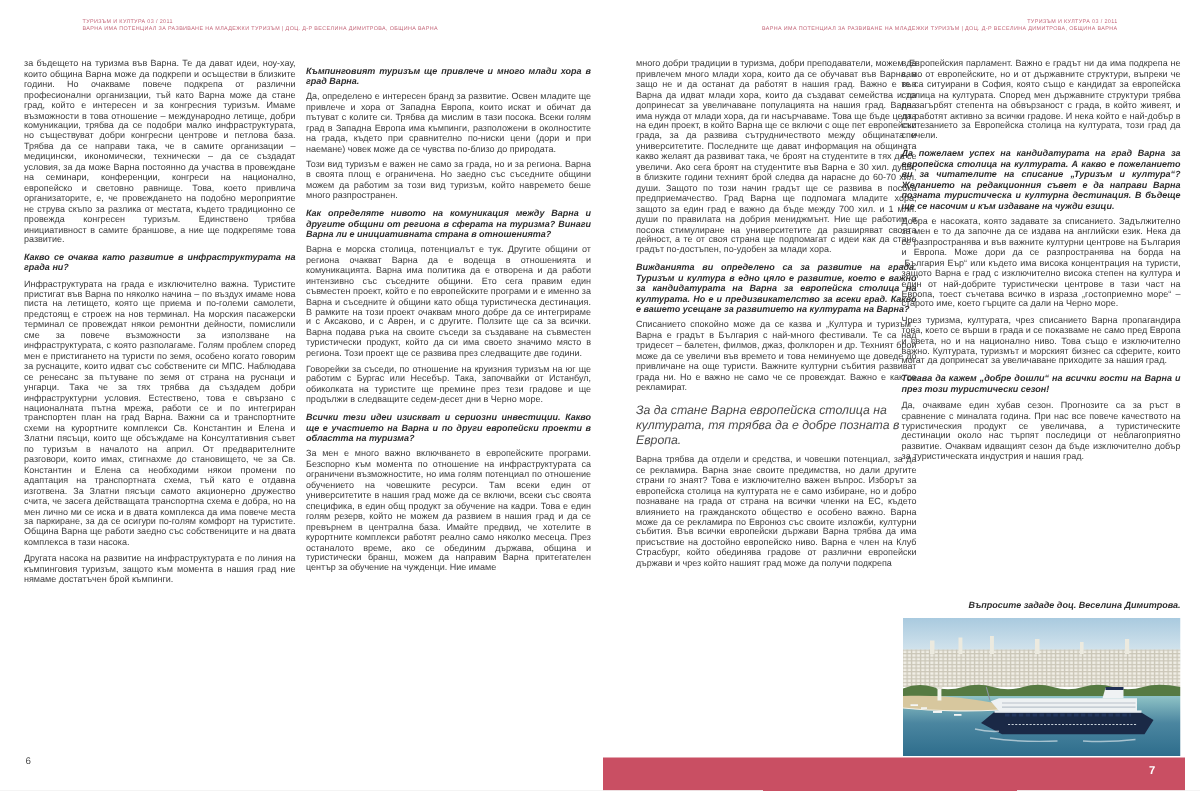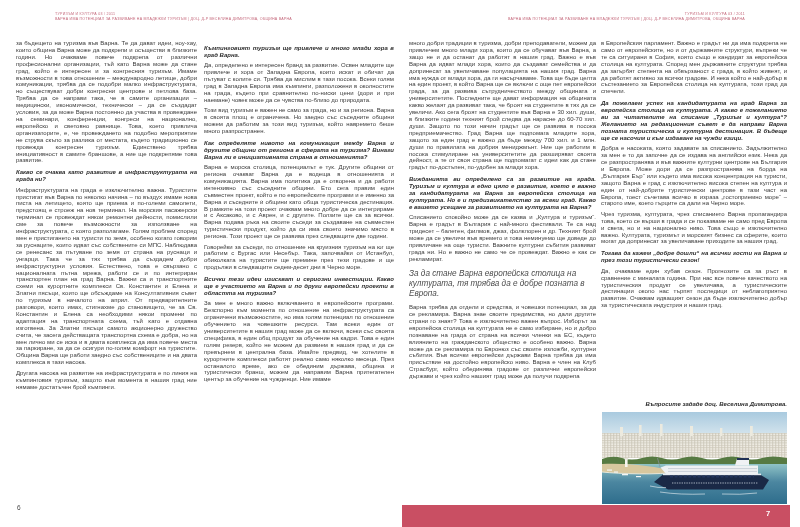--- a/index.html
+++ b/index.html
@@ -10,21 +10,21 @@
   }
   .pg-header{
     position:absolute;top:12px;font-size:3.6px;line-height:5.2px;
     letter-spacing:.25px;color:#c4677a;text-transform:uppercase;
   }
   .pg-header.left{left:55px;text-align:left;}
   .pg-header.right{right:55px;text-align:right;}
   .col{position:absolute;top:40px;text-align:justify;}
   .col-la{left:16px;width:181px;}
   .col-lb{left:204px;width:190px;}
-  .col-ra{left:409px;width:187px;}
+  .col-ra{left:424px;width:187px;}
   .col-rb{left:601px;width:186px;}
   .para{font-size:6px;line-height:6.9px;margin:0 0 3.5px 0;}
   .qhead{font-size:6px;line-height:6.9px;font-weight:bold;font-style:italic;color:#2e2e2e;margin:5px 0 3.5px 0;}
   .pullquote{font-size:8.2px;line-height:10px;font-style:italic;color:#4c4c4c;margin:6px 0 5.5px 0;text-align:left;}
   .signature{
     position:absolute;left:601px;top:401px;width:186px;text-align:right;
     font-size:6px;font-weight:bold;font-style:italic;color:#2e2e2e;
   }
   .photo{position:absolute;left:602px;top:412px;width:185px;height:92px;display:block;}
   .footer-band{position:absolute;left:402px;top:505px;width:388px;height:22px;background:#c94f63;}

